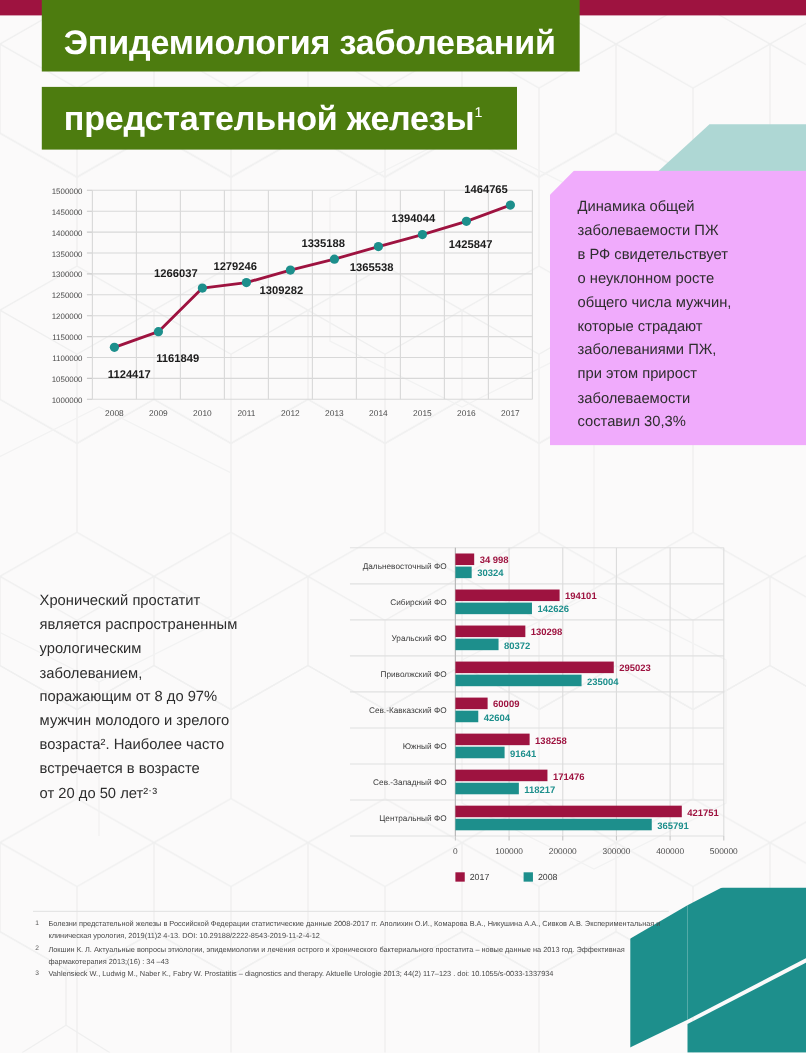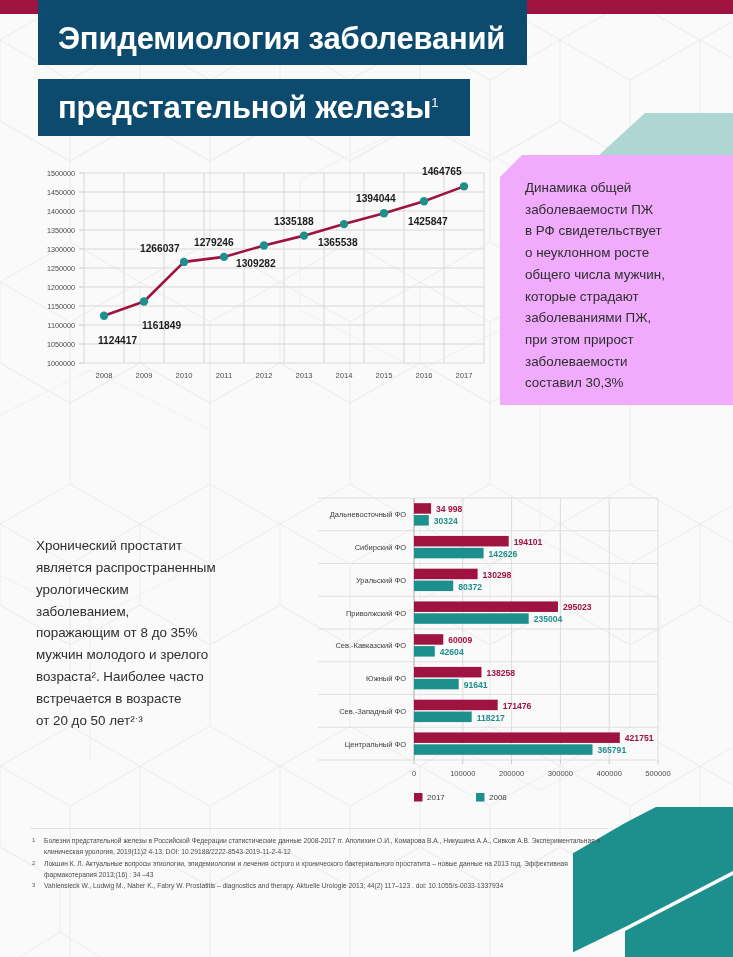--- a/index.html
+++ b/index.html
@@ -40,21 +40,21 @@
 
   
   #header-block {
     position: absolute;
     z-index: 3;
     top: 0;
     left: 0;
     width: 100%;
   }
   .title-bar {
-    background: #0c4a6e;
+    background: #4d7c0f;
     color: #ffffff;
     display: inline-block;
     font-size: 31px;
     font-weight: bold;
     letter-spacing: -0.2px;
     line-height: 1;
     white-space: nowrap;
   }
   #title-line-1 {
     position: absolute;
@@ -324,21 +324,21 @@
 при этом прирост
 заболеваемости
 составил 30,3%</div>
 </div>
 
 <div id="prostatitis-block">
   <div id="prostatitis-text">Хронический простатит
 является распространенным
 урологическим
 заболеванием,
-поражающим от 8 до 35%
+поражающим от 8 до 97%
 мужчин молодого и зрелого
 возраста². Наиболее часто
 встречается в возрасте
 от 20 до 50 лет²ˑ³</div>
 </div>
 
 <div id="bar-chart-section">
   <svg id="bar-chart-svg" width="375" height="318" viewBox="0 0 375 318">
       <line x1="0" y1="6" x2="340" y2="6" stroke="#e0e0e0" stroke-width="1"></line>
       <line x1="0" y1="38.75" x2="340" y2="38.75" stroke="#e0e0e0" stroke-width="1"></line>

